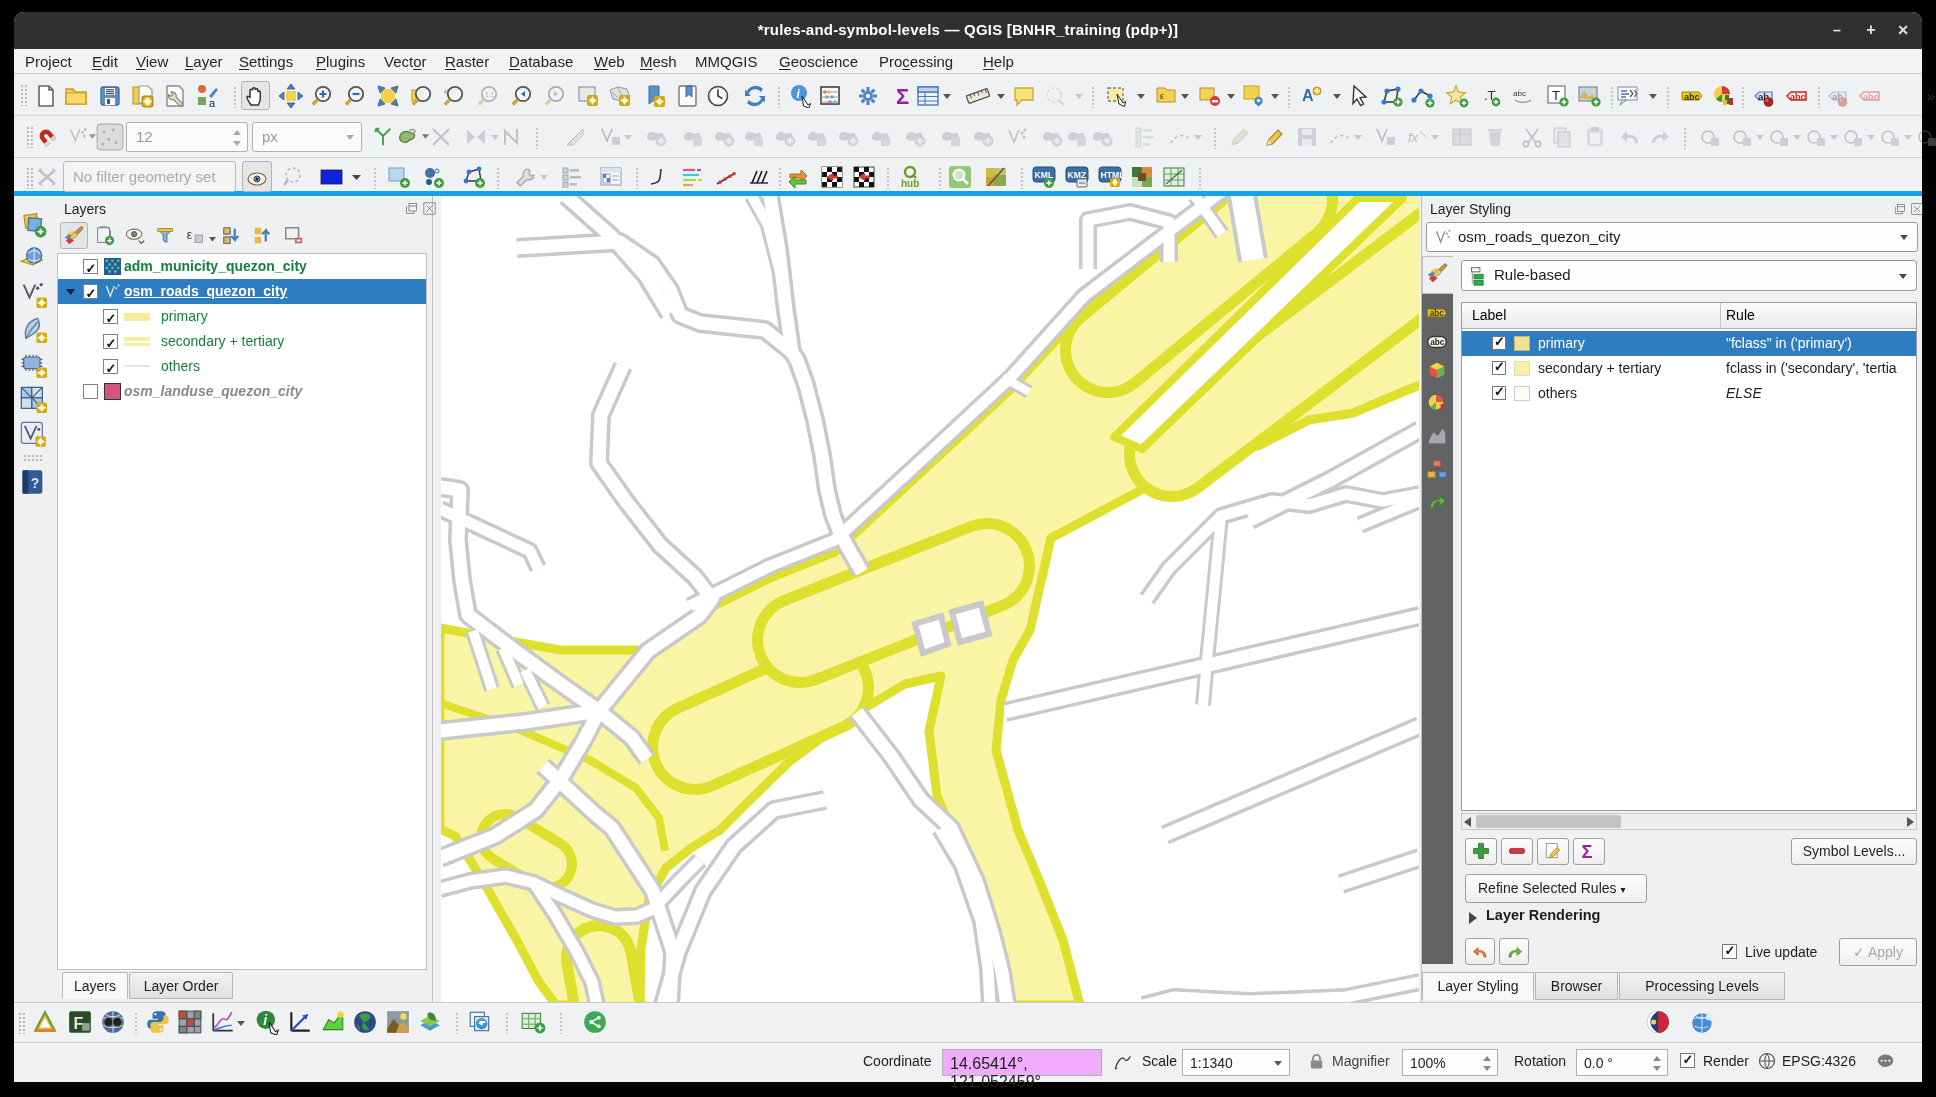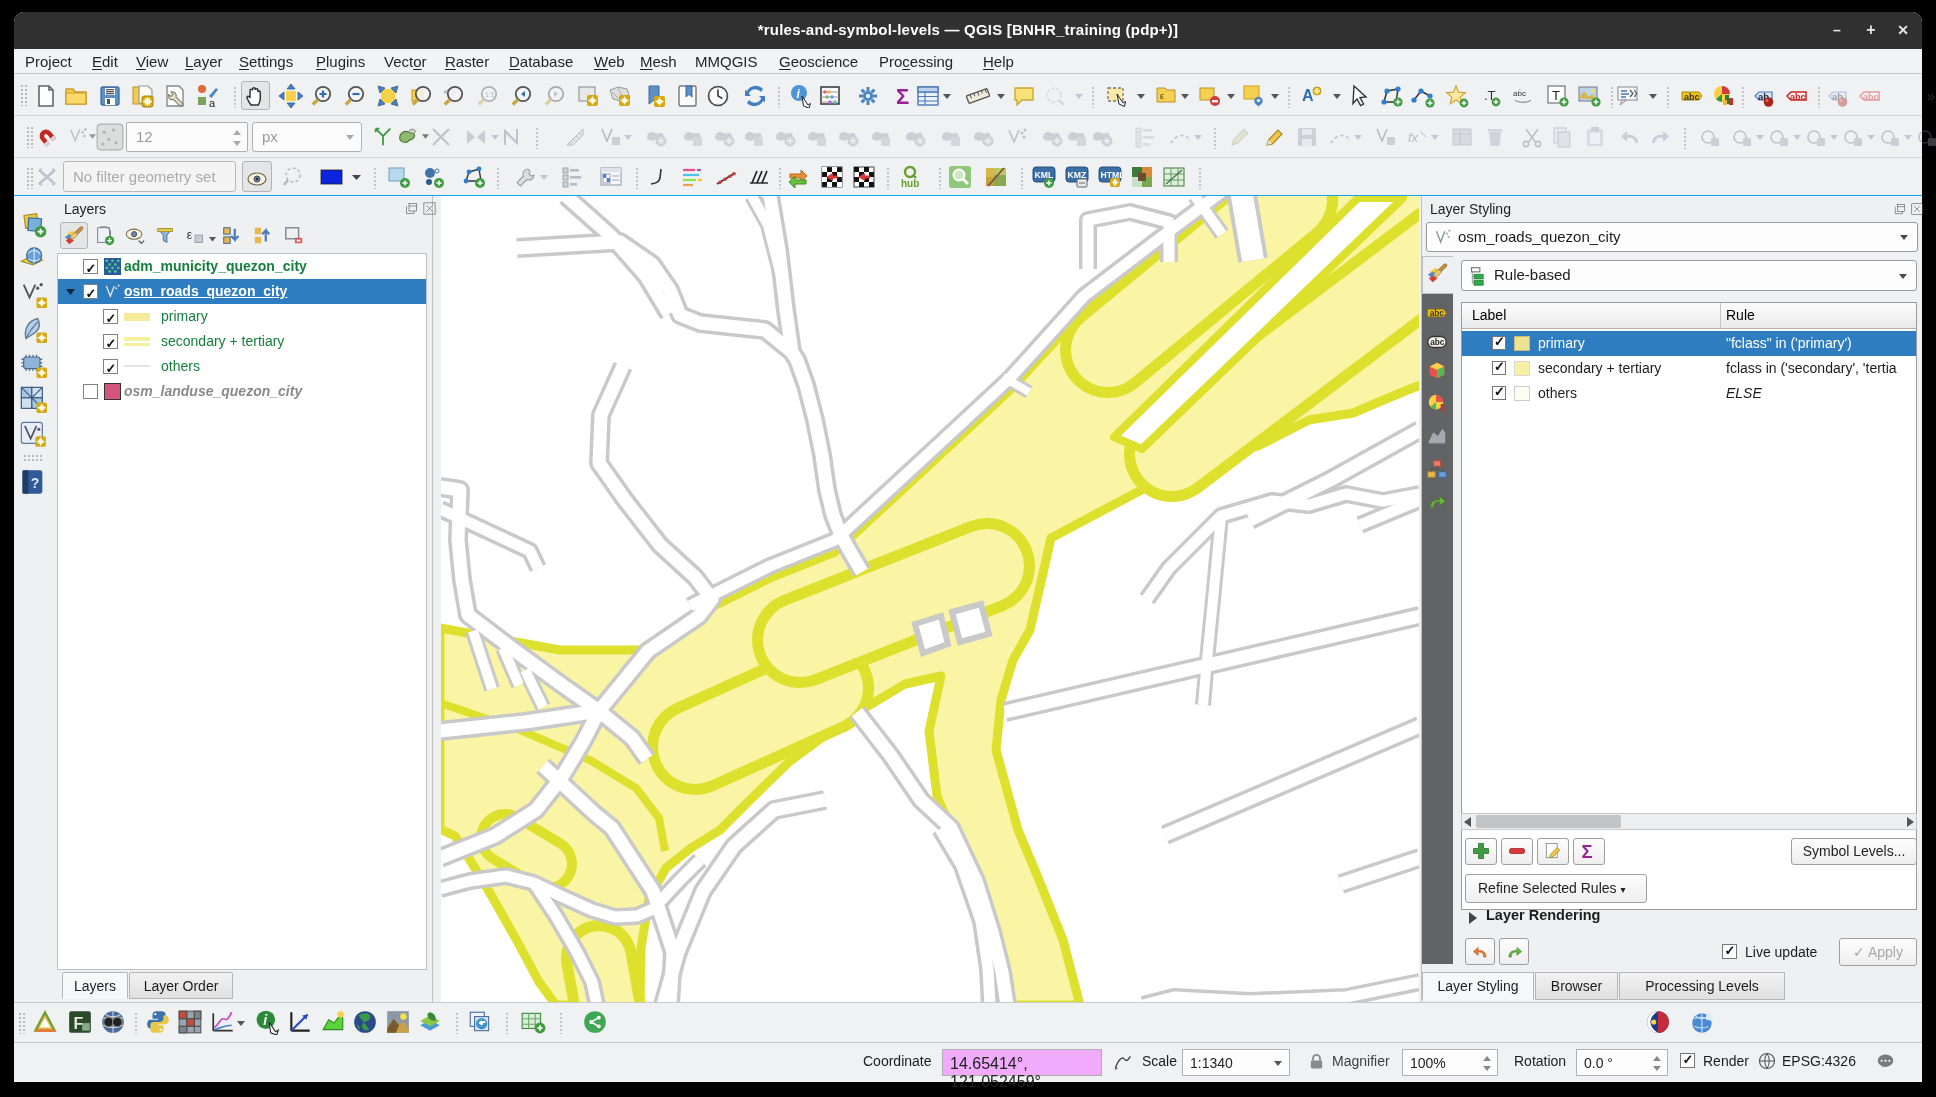--- a/index.html
+++ b/index.html
@@ -5,21 +5,21 @@
 #win{position:absolute;left:14px;top:12px;width:1908px;height:1070px;background:#eff0f1;border-radius:10px 10px 0 0}
 #title{position:absolute;left:0;top:0;width:100%;height:38px;background:#303030;border-radius:10px 10px 0 0;color:#ffffff}
 #title .t{position:absolute;left:0;right:0;top:9px;text-align:center;font-size:15px;font-weight:bold;letter-spacing:0.2px}
 .wbtn{position:absolute;top:0px;height:38px;width:30px;color:#e6e6e6;font-size:17px;text-align:center;line-height:36px;font-weight:normal}
 #menubar{position:absolute;left:0;top:37px;width:100%;height:25px;background:#f2f3f4;border-bottom:1px solid #c8c8c8;font-size:15px;color:#252525}
 #menubar span{position:absolute;top:4px}
 #menubar u{text-decoration:underline;text-underline-offset:2px}
 .tbrow{position:absolute;left:0;width:100%;background:#f0f1f2}
 #tb1{top:62px;height:42px;border-bottom:1px solid #d4d4d4}
 #tb2{top:104px;height:42px;border-bottom:1px solid #d4d4d4}
-#tb3{top:146px;height:38px;border-bottom:1px solid #0ea5e9}
+#tb3{top:146px;height:38px;border-bottom:5px solid #0ea5e9}
 .grip{position:absolute;width:7px;height:22px;background-image:radial-gradient(circle,#b9b9b9 1px,transparent 1.3px);background-size:4px 4px}
 .sep{position:absolute;width:5px;height:22px;background-image:radial-gradient(circle,#c4c4c4 0.9px,transparent 1.2px);background-size:4px 4px}
 .ic{position:absolute}
 .iframe-btn{position:absolute;border:1px solid #b4b4b4;border-radius:3px;background:#e4e5e6}
 #leftbar{position:absolute;left:0;top:184px;width:38px;bottom:80px;background:#eff0f1}
 #lpanel{position:absolute;left:38px;top:184px;width:381px;bottom:80px;background:#eff0f1;border-right:1px solid #c0c0c0}
 #lpanel .ptitle{position:absolute;left:12px;top:5px;font-size:14px;color:#1e1e1e}
 #ltree{position:absolute;left:5px;top:57px;right:5px;bottom:32px;background:#ffffff;border:1px solid #c0c0c0}
 .trow{position:absolute;left:0;width:100%;height:25px}
 .trow .cb{position:absolute;top:5px;width:15px;height:15px;background:#fff;border:1px solid #828282}
@@ -1300,21 +1300,21 @@
 <div class="combo" style="left:39px;top:64px;width:456px;height:31px">
         <div class="ar"></div>
         <svg class="ic" style="left:7px;top:5px" width="20" height="20" viewBox="0 0 24 24">
           <rect x="3" y="2" width="10" height="5" fill="#fdfdfd" stroke="#777" stroke-width="1.4"></rect>
           <rect x="6" y="10" width="11" height="5.5" fill="#2eab4c" stroke="#1e8038"></rect>
           <rect x="6" y="17.5" width="11" height="5.5" fill="#2eab4c" stroke="#1e8038"></rect>
           <path d="M4 7v13.5h1.5M4 12.5h1.5" stroke="#888" fill="none"></path>
         </svg>
         <span style="position:absolute;left:32px;top:5px;font-size:15px;color:#1c1c1c">Rule-based</span>
       </div>
-<div style="position:absolute;left:39px;top:106px;width:456px;height:608px;background:#fff;border:1px solid #9b9b9b;overflow:hidden">
+<div style="position:absolute;left:39px;top:106px;width:456px;height:509px;background:#fff;border:1px solid #9b9b9b;overflow:hidden">
 <div style="position:absolute;left:0;top:0;width:100%;height:26px;background:linear-gradient(#fcfcfc,#eaeaea);border-bottom:1px solid #b0b0b0">
           <span style="position:absolute;left:10px;top:4px;font-size:14px">Label</span>
           <span style="position:absolute;left:264px;top:4px;font-size:14px">Rule</span>
           <div style="position:absolute;left:258px;top:0;width:1px;height:26px;background:#c4c4c4"></div>
         </div>
 <div style="position:absolute;left:0;top:28px;width:100%;height:25px;background:#2e7dc0;">
           <div style="position:absolute;left:30px;top:5px;width:14px;height:14px;background:#fff;border:1px solid #777">
             <div style="position:absolute;left:1px;top:-3px;font-size:13px;color:#111;font-weight:bold">✓</div>
           </div>
           <div style="position:absolute;left:52px;top:5px;width:16px;height:15px;background:#ebe392;border:1px solid #ccb86a"></div>

